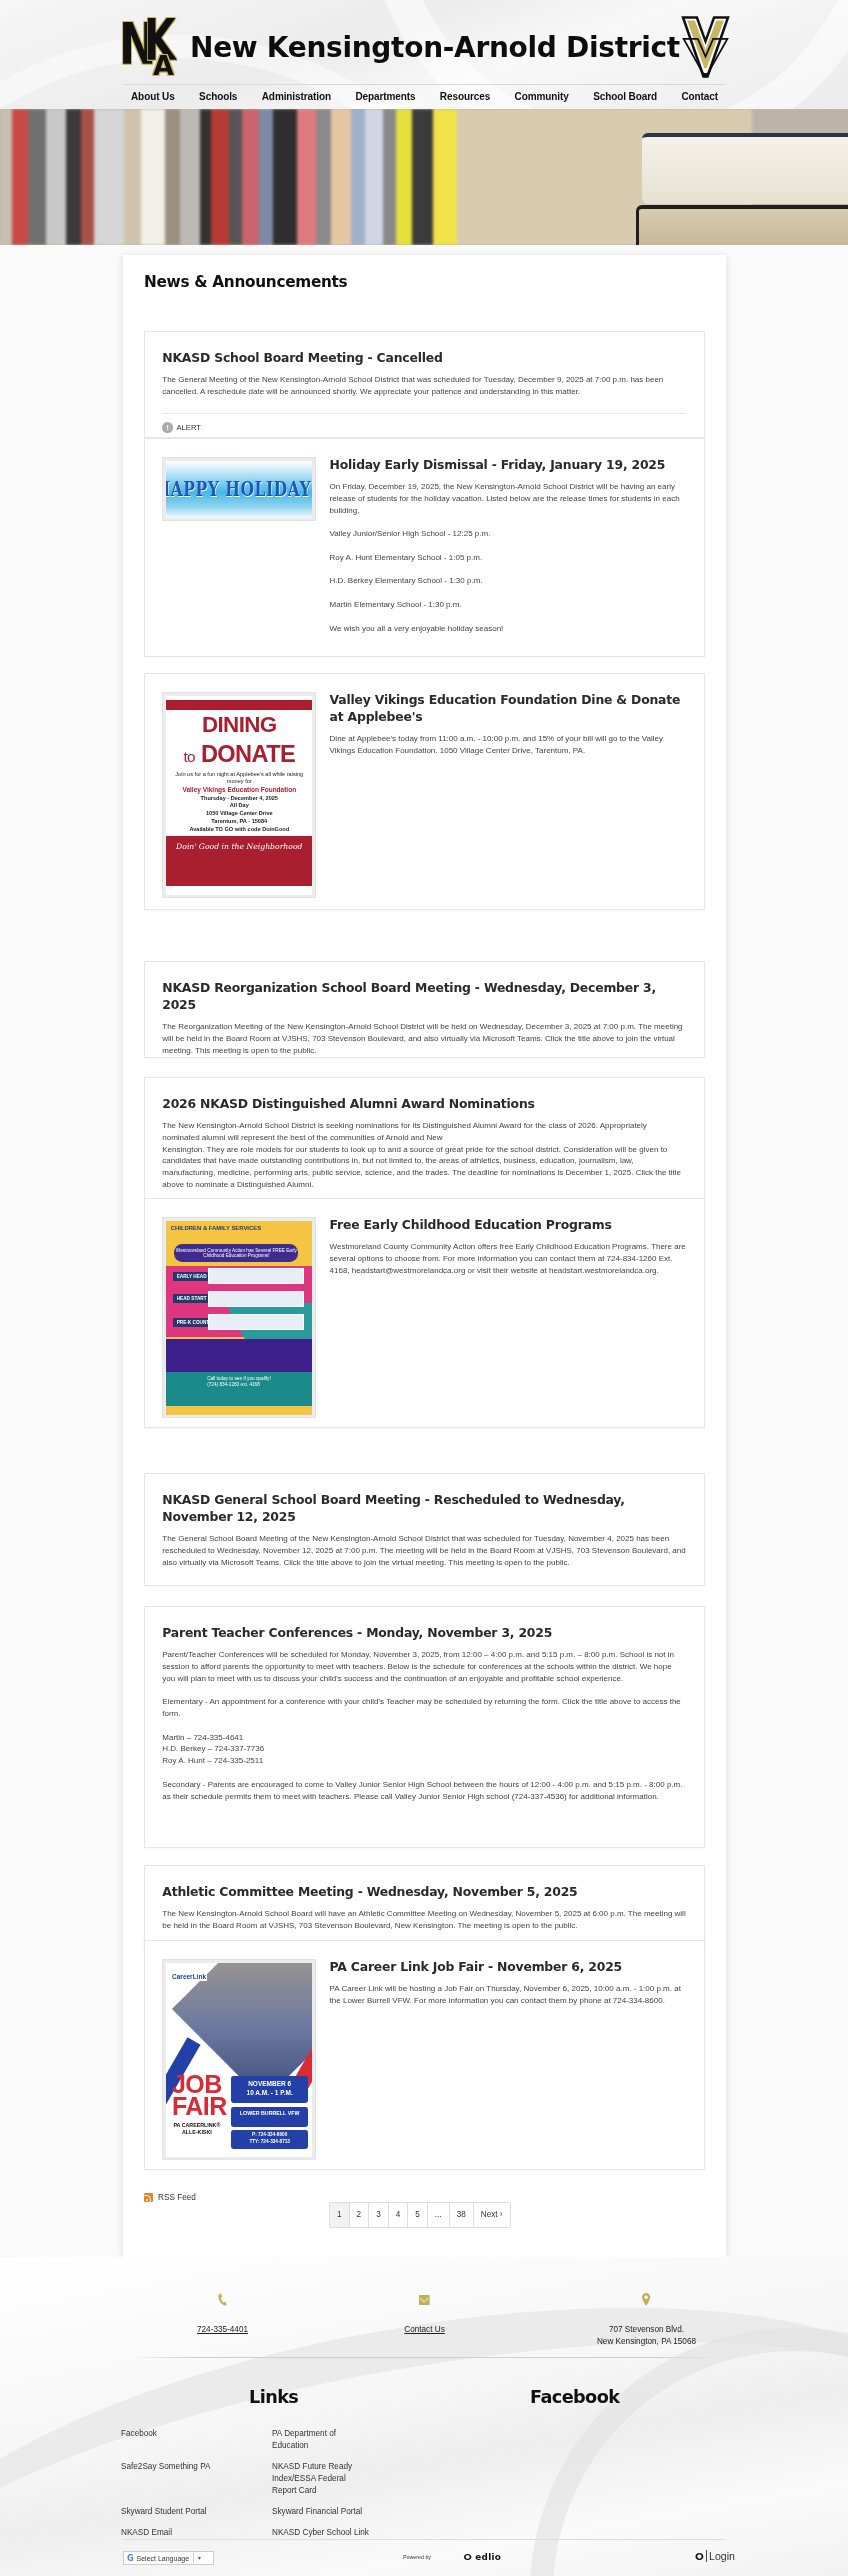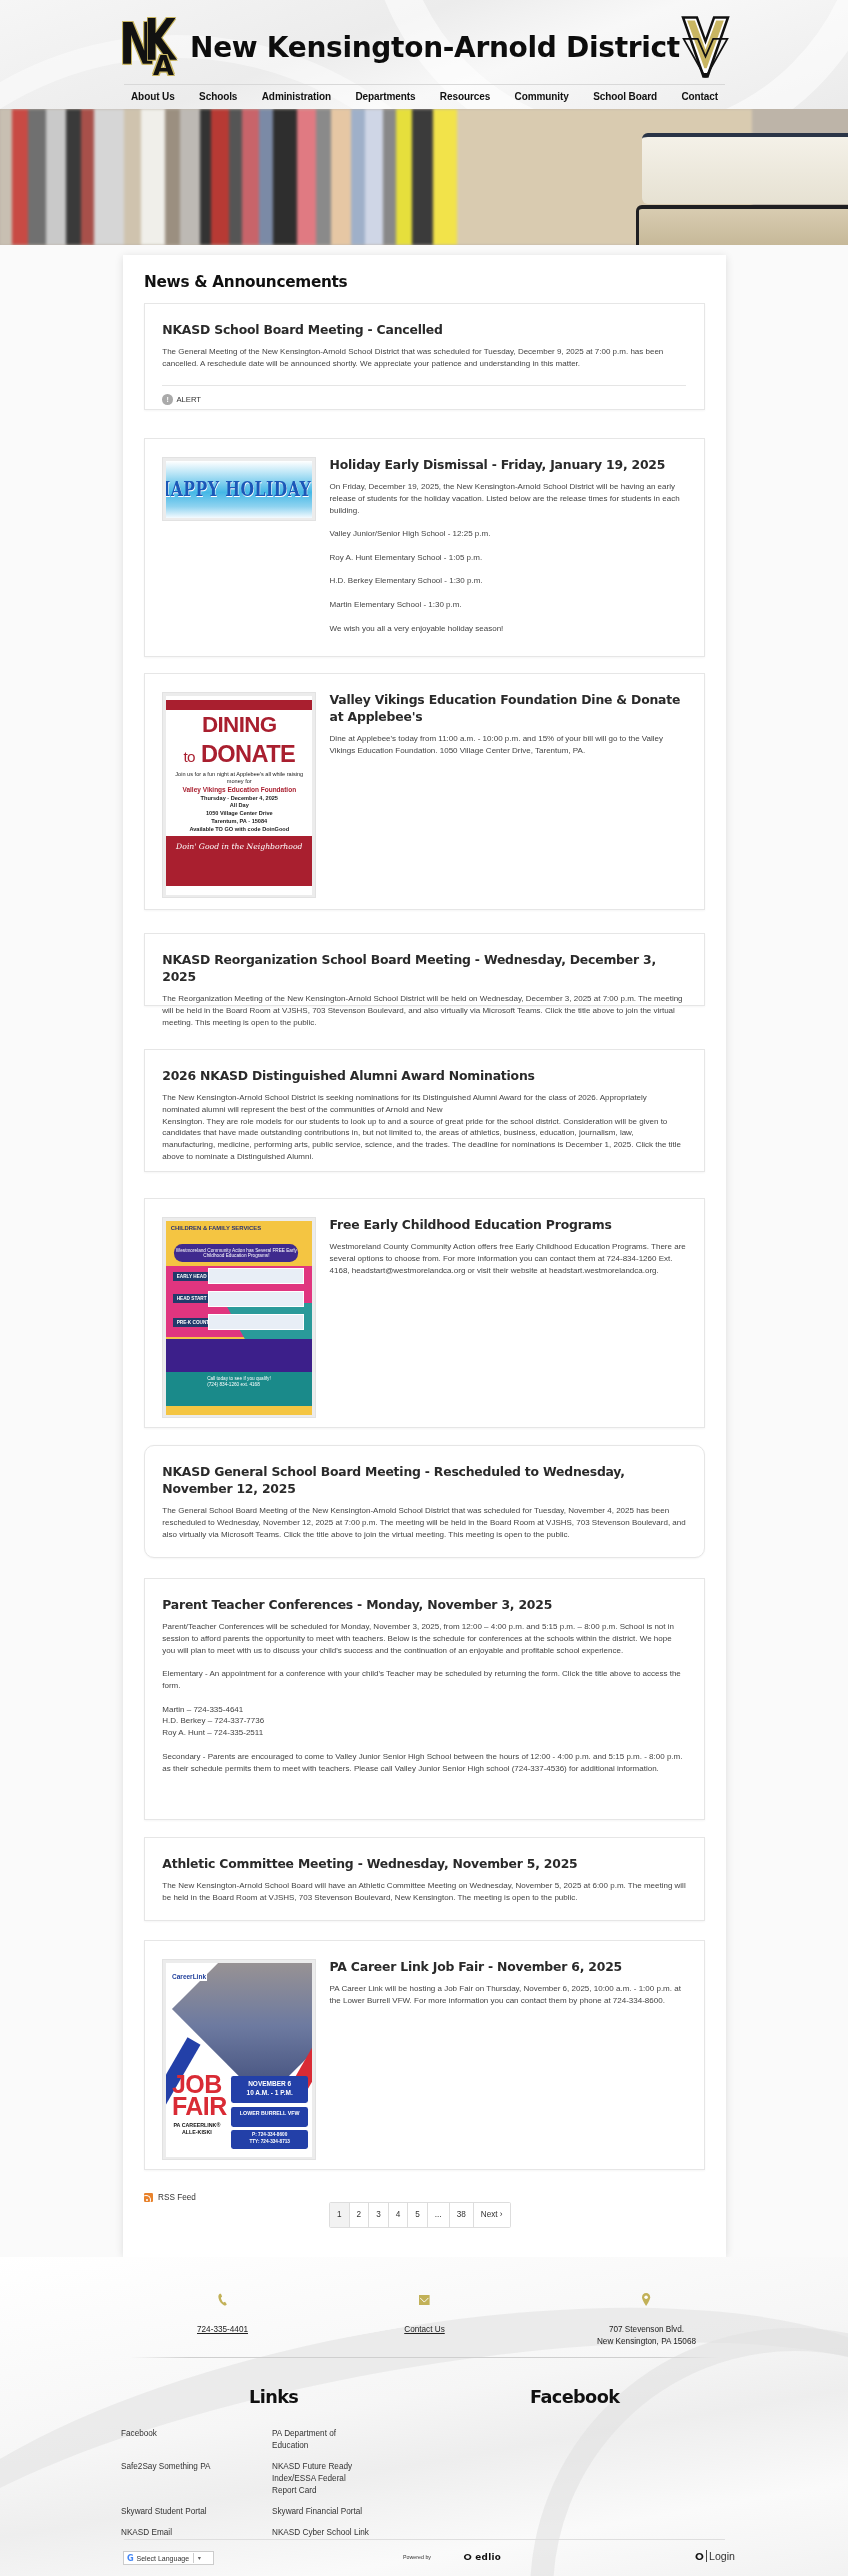--- a/index.html
+++ b/index.html
@@ -100,21 +100,21 @@
   .card .title {
     font-family: "DejaVu Sans", sans-serif; font-weight: bold; font-size: 12.4px;
     color: #2a2a2a; line-height: 1.4; letter-spacing: -0.2px;
   }
   .card .body {
     font-family: "Liberation Sans", sans-serif; font-size: 8px; color: #444; line-height: 11.8px;
     margin-top: 8.2px;
   }
   .card .body p { margin-bottom: 11.8px; }
   .card .body p:last-child { margin-bottom: 0; }
-  .card.text-only { padding: 16.5px 17.7px 17.7px 17.7px; }
+  .card.text-only { padding: 16.5px 17.7px 17.7px 17.7px; margin-top: 28px; }
   .card.with-image .thumb {
     position: absolute; left: 17.7px; top: 17.7px; width: 154px;
     background: #ececec; padding: 2.9px; border: 0.6px solid #e2e2e2;
   }
   .card.with-image .content { position: absolute; left: 185px; right: 17.7px; top: 16.5px; }
   .alert-row {
     margin-top: 15.3px; border-top: 0.6px solid #e5e5e5; padding-top: 8.2px;
     display: flex; align-items: center; gap: 3.5px;
     font-size: 7.7px; color: #333;
   }
@@ -328,21 +328,21 @@
       </div>
     </div>
     <div class="content">
       <h3 class="title">Valley Vikings Education Foundation Dine &amp; Donate at Applebee's</h3>
       <div class="body">
         <p>Dine at Applebee's today from 11:00 a.m. - 10:00 p.m. and 15% of your bill will go to the Valley Vikings Education Foundation. 1050 Village Center Drive, Tarentum, PA.</p>
       </div>
     </div>
   </article>
 
-  <article class="card text-only" style="top:678px;height:73px;">
+  <article class="card text-only" style="top:678px;height:97px;">
     <h3 class="title">NKASD Reorganization School Board Meeting - Wednesday, December 3, 2025</h3>
     <div class="body">
       <p>The Reorganization Meeting of the New Kensington-Arnold School District will be held on Wednesday, December 3, 2025 at 7:00 p.m. The meeting will be held in the Board Room at VJSHS, 703 Stevenson Boulevard, and also virtually via Microsoft Teams. Click the title above to join the virtual meeting. This meeting is open to the public.</p>
     </div>
   </article>
 
   <article class="card text-only" style="top:794px;height:123px;">
     <h3 class="title">2026 NKASD Distinguished Alumni Award Nominations</h3>
     <div class="body">
       <p style="margin-bottom:0">The New Kensington-Arnold School District is seeking nominations for its Distinguished Alumni Award for the class of 2026. Appropriately nominated alumni will represent the best of the communities of Arnold and New</p>
@@ -373,21 +373,21 @@
       </div>
     </div>
     <div class="content">
       <h3 class="title">Free Early Childhood Education Programs</h3>
       <div class="body">
         <p>Westmoreland County Community Action offers free Early Childhood Education Programs. There are several options to choose from. For more information you can contact them at 724-834-1260 Ext. 4168, headstart@westmorelandca.org or visit their website at headstart.westmorelandca.org.</p>
       </div>
     </div>
   </article>
 
-  <article class="card text-only" style="top:1190px;height:113px;border-radius:10px;">
+  <article class="card text-only" style="top:1190px;height:113px;">
     <h3 class="title">NKASD General School Board Meeting - Rescheduled to Wednesday, November 12, 2025</h3>
     <div class="body">
       <p>The General School Board Meeting of the New Kensington-Arnold School District that was scheduled for Tuesday, November 4, 2025 has been rescheduled to Wednesday, November 12, 2025 at 7:00 p.m. The meeting will be held in the Board Room at VJSHS, 703 Stevenson Boulevard, and also virtually via Microsoft Teams. Click the title above to join the virtual meeting. This meeting is open to the public.</p>
     </div>
   </article>
 
   <article class="card text-only" style="top:1323px;height:242px;">
     <h3 class="title">Parent Teacher Conferences - Monday, November 3, 2025</h3>
     <div class="body">
       <p>Parent/Teacher Conferences will be scheduled for Monday, November 3, 2025, from 12:00 – 4:00 p.m. and 5:15 p.m. – 8:00 p.m. School is not in session to afford parents the opportunity to meet with teachers. Below is the schedule for conferences at the schools within the district. We hope you will plan to meet with us to discuss your child's success and the continuation of an enjoyable and profitable school experience.</p>

